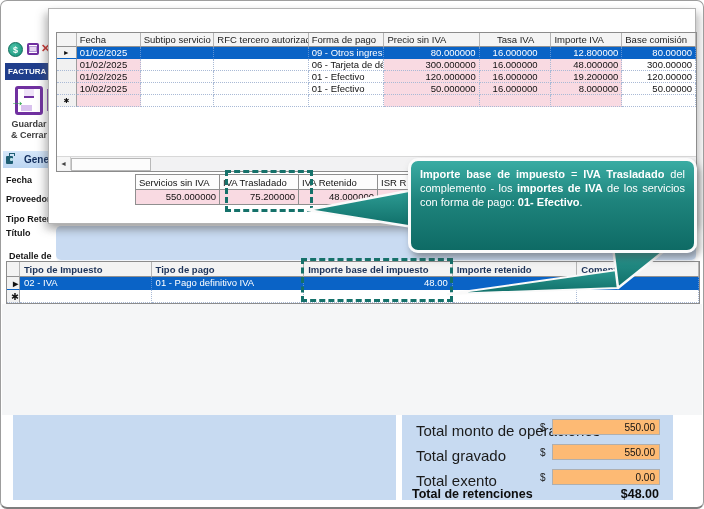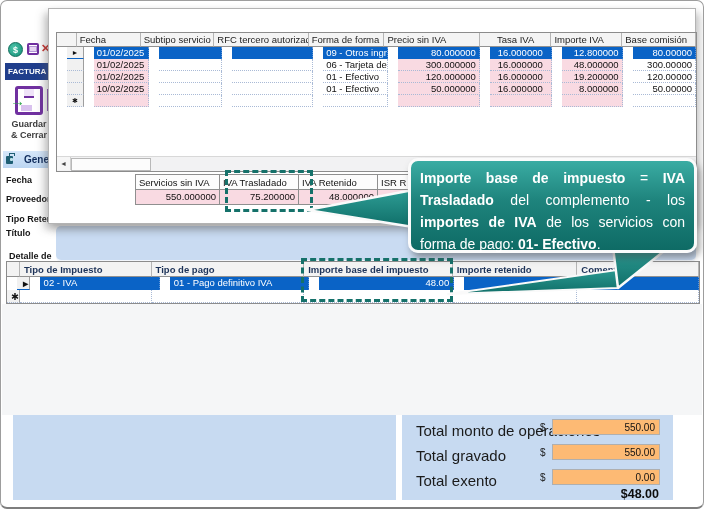--- a/index.html
+++ b/index.html
@@ -36,21 +36,21 @@
   .modal{left:47px;top:7px;width:648px;height:216px;background:#fff;border:1px solid #B3B3B3;
          box-shadow:-4px 5px 8px rgba(90,90,90,.35),4px 5px 8px rgba(90,90,90,.3);z-index:5;}
   .mtitle{height:18px;line-height:18px;padding-left:10px;font-size:11px;font-weight:bold;color:#17447E;
           border-bottom:1px solid #5C85C2;background:#FDFEFF;}
   .tgrid{position:absolute;left:7px;top:23px;width:639px;height:138px;border:1px solid #8C8C8C;
          background:#fff;overflow:hidden;}
   .row{display:flex;}
   .hgc{box-sizing:border-box;background:#F4F4F4;border-right:1px solid #B5B5B5;border-bottom:1px solid #919191;
        font-size:9.5px;padding:1px 2px 0 3px;color:#222;white-space:nowrap;overflow:hidden;height:14px;}
   .c{box-sizing:border-box;border-right:1px dotted #A9BAD6;border-bottom:1px dotted #A9BAD6;font-size:9.5px;
-     line-height:11px;height:12px;padding:0 3px;white-space:nowrap;overflow:hidden;color:#111;margin-left:10px;}
+     line-height:11px;height:12px;padding:0 3px;white-space:nowrap;overflow:hidden;color:#111;}
   .p{background:#F9DAE2;}
   .num{text-align:right;}
   .sel > .c{background:#0A63C6;color:#fff;border-right:1px dotted #5E93D6;border-bottom:1px solid #0A63C6;}
   .ind{background:#F1F1F1 !important;color:#111 !important;border-right:1px solid #9E9E9E !important;
        font-size:7px;text-align:center;padding:0;line-height:12px;}
   .tc0{width:20px;} .tc1{width:65px;} .tc2{width:75px;} .tc3{width:96px;} .tc4{width:77px;}
   .tc5{width:97px;} .tc6{width:73px;text-align:center;} .tc7{width:72px;} .tc8{width:75px;}
   .tg-sb{position:absolute;left:0;right:0;bottom:0;height:14px;background:#F2F2F3;border-top:1px solid #D8D8D8;display:flex;}
   .sb-arrow{width:13px;height:13px;background:#F6F6F6;border-right:1px solid #D0D0D0;color:#444;
             font-size:7px;text-align:center;line-height:13px;}
@@ -61,21 +61,21 @@
   .sumv{box-sizing:border-box;height:15px;background:#F9DAE2;border:1px solid #8F8F8F;border-top:none;
         margin-left:-1px;font-size:9.5px;line-height:14px;padding:0 3px;text-align:right;color:#111;
         white-space:nowrap;overflow:hidden;}
   .sw0{width:85px;} .sw1{width:80px;} .sw2{width:80px;} .sw3{width:78px;}
 
   
   .dashbox{border:3px dashed #15716A;z-index:8;}
   .tails{left:0;top:0;z-index:9;pointer-events:none;}
   .callout{left:407px;top:157px;width:289px;height:95px;border:3px solid #FBFBFB;border-radius:10px;
            background:linear-gradient(180deg,#3AACA3 0%,#1E837C 45%,#0E6B65 100%);
-           box-shadow:3px 5px 7px rgba(70,70,70,.5);color:#fff;font-size:14px;line-height:22px;
+           box-shadow:3px 5px 7px rgba(70,70,70,.5);color:#fff;font-size:11px;line-height:14px;
            text-align:justify;padding:6px 9px;z-index:10;}
   .callout b{font-weight:bold;}
 
   
   .band{left:55px;top:225px;width:640px;height:34px;background:#C9DBF2;border-radius:5px;
         box-shadow:0 2px 0 #F2F6FC;}
   .dgrid{left:5px;top:260px;width:694px;height:43px;border:1px solid #8C8C8C;background:#fff;overflow:hidden;}
   .dh{box-sizing:border-box;height:15px;background:#F3F3F3;border-right:1px solid #B5B5B5;
       border-bottom:1px solid #919191;font-size:9.5px;font-weight:bold;color:#1C3258;padding:2px 2px 0 4px;
       white-space:nowrap;overflow:hidden;}
@@ -161,32 +161,33 @@
   <div class="abs panel" style="left:401px;width:271px;">
     <div class="t-label" style="top:7px;">Total monto de operaciones</div>
     <div class="t-cur" style="top:7px;">$</div>
     <div class="t-box" style="top:4px;">550.00</div>
     <div class="t-label" style="top:32px;">Total gravado</div>
     <div class="t-cur" style="top:32px;">$</div>
     <div class="t-box" style="top:29px;">550.00</div>
     <div class="t-label" style="top:57px;">Total exento</div>
     <div class="t-cur" style="top:57px;">$</div>
     <div class="t-box" style="top:54px;">0.00</div>
+    <div class="t-bold" style="left:10px;top:72px;">Total de retenciones</div>
     <div class="t-bold" style="right:14px;top:72px;">$48.00</div>
   </div>
 
   <div class="abs modal">
 
     <div class="tgrid">
       <div class="row">
         <div class="hgc tc0"></div>
         <div class="hgc tc1">Fecha</div>
         <div class="hgc tc2">Subtipo servicio</div>
         <div class="hgc tc3">RFC tercero autorizado</div>
-        <div class="hgc tc4">Forma de forma</div>
+        <div class="hgc tc4">Forma de pago</div>
         <div class="hgc tc5">Precio sin IVA</div>
         <div class="hgc tc6">Tasa IVA</div>
         <div class="hgc tc7">Importe IVA</div>
         <div class="hgc tc8">Base comisión</div>
       </div>
 
       <div class="row sel">
         <div class="c ind tc0">►</div>
         <div class="c tc1 p">01/02/2025</div>
         <div class="c tc2"></div>

